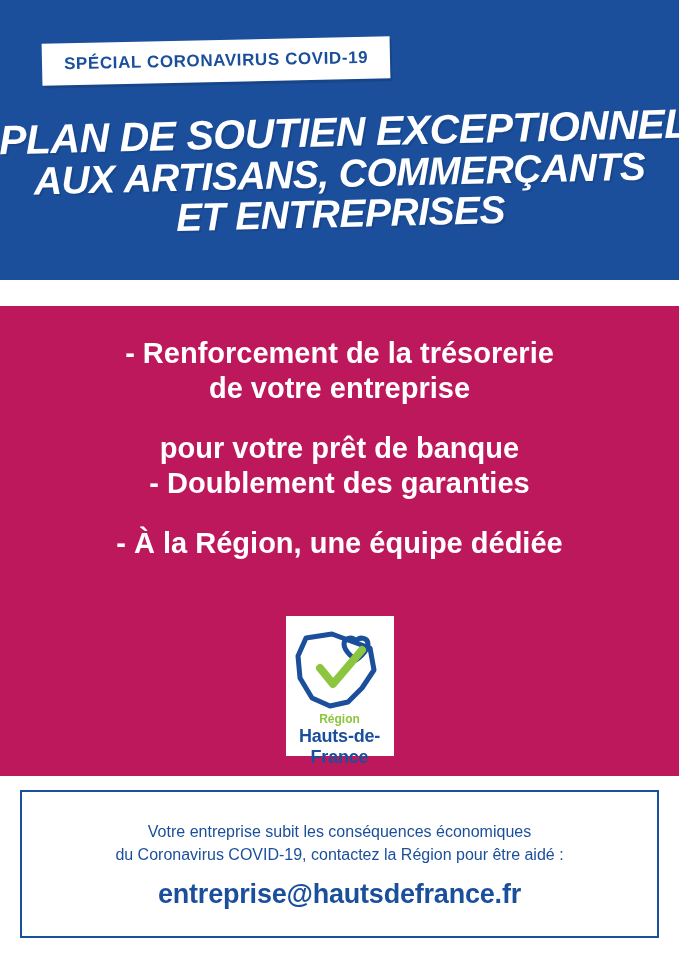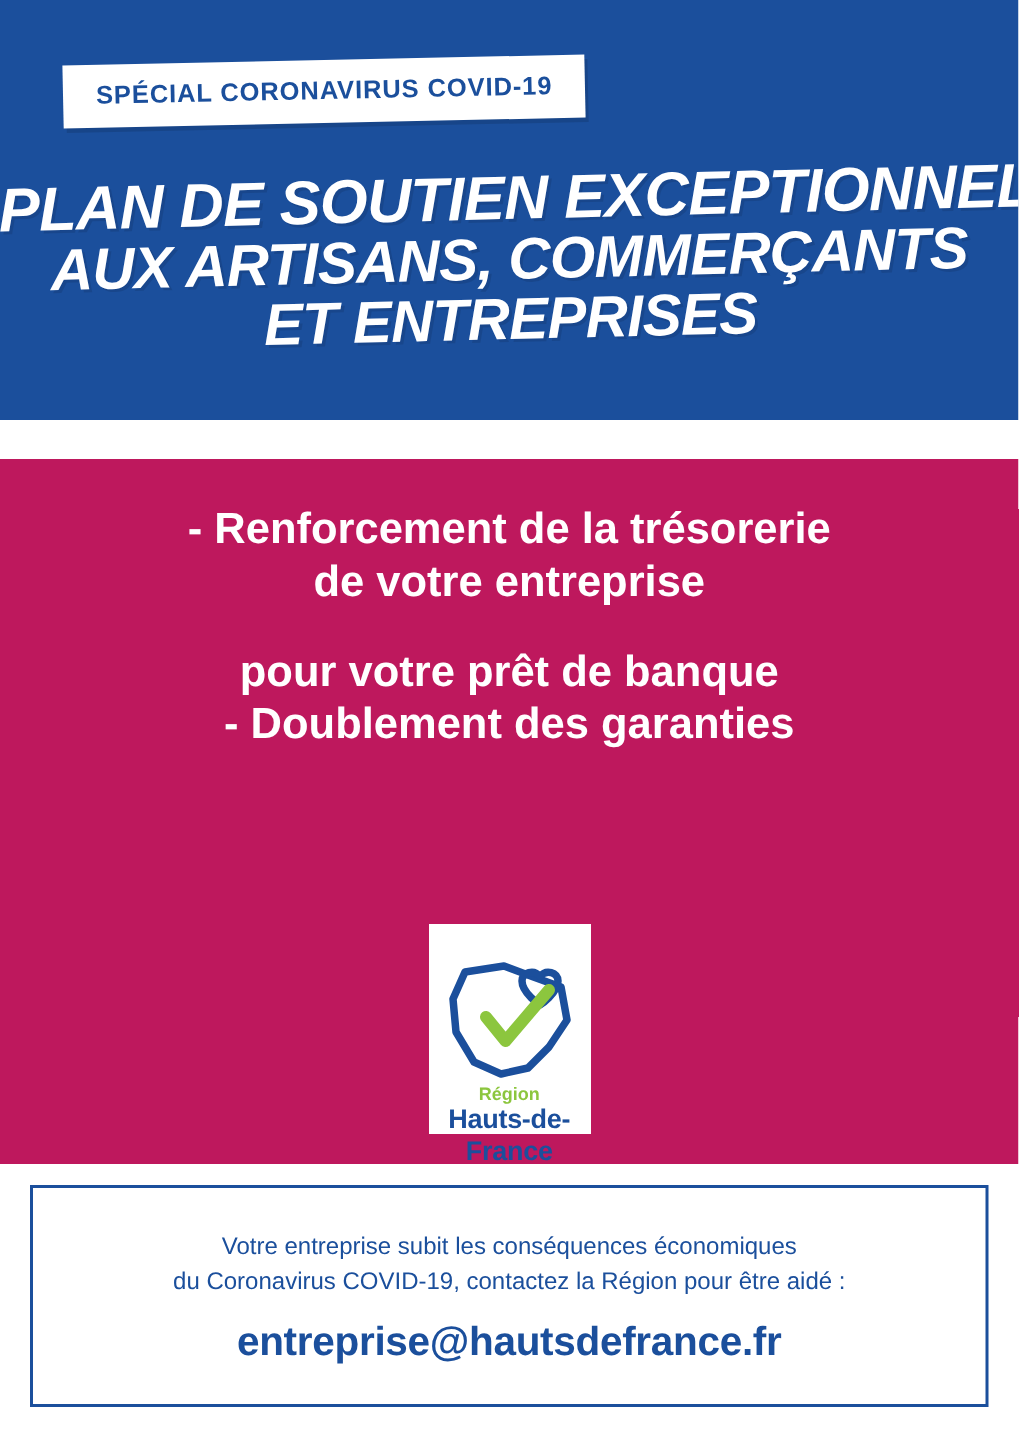--- a/index.html
+++ b/index.html
@@ -106,23 +106,23 @@
   .logo-wrap {
     position: absolute;
     left: 50%;
     top: 310px;
     transform: translateX(-50%);
     width: 108px;
     height: 140px;
     background: #ffffff;
     display: flex;
     flex-direction: column;
-    align-items: flex-end;
+    align-items: flex-start;
     justify-content: flex-start;
-    padding-top: 22px;
+    padding-top: 12px;
     box-sizing: border-box;
   }
   .logo-mark {
     width: 104px;
     height: 84px;
     position: relative;
   }
   .logo-text {
     text-align: center;
     line-height: 1.12;
@@ -203,20 +203,21 @@
     <div class="bullets">
       <div class="bullet">
         <span class="l">- Renforcement de la trésorerie</span>
         <span class="l">de votre entreprise</span>
       </div>
       <div class="bullet">
         <span class="l">pour votre prêt de banque</span>
         <span class="l">- Doublement des garanties</span>
       </div>
       <div class="bullet">
+        <span class="l">- À la Région, une équipe dédiée</span>
       </div>
     </div>
 
     <div class="logo-wrap">
       <div class="logo-mark">
         <svg viewBox="0 0 104 84" width="104" height="84" aria-hidden="true">
 
           <path d="M20 10 L46 6 L62 12 L84 20 L88 42 L76 60 L62 74 L44 78 L26 70 L14 50 L12 28 Z" fill="none" stroke="#1b4f9c" stroke-width="5" stroke-linejoin="round"></path>
 
           <path d="M58 16 C58 10, 66 8, 70 13 C74 8, 82 10, 82 16 C82 24, 70 32, 70 32 C70 32, 58 24, 58 16 Z" fill="none" stroke="#1b4f9c" stroke-width="5" stroke-linejoin="round"></path>

